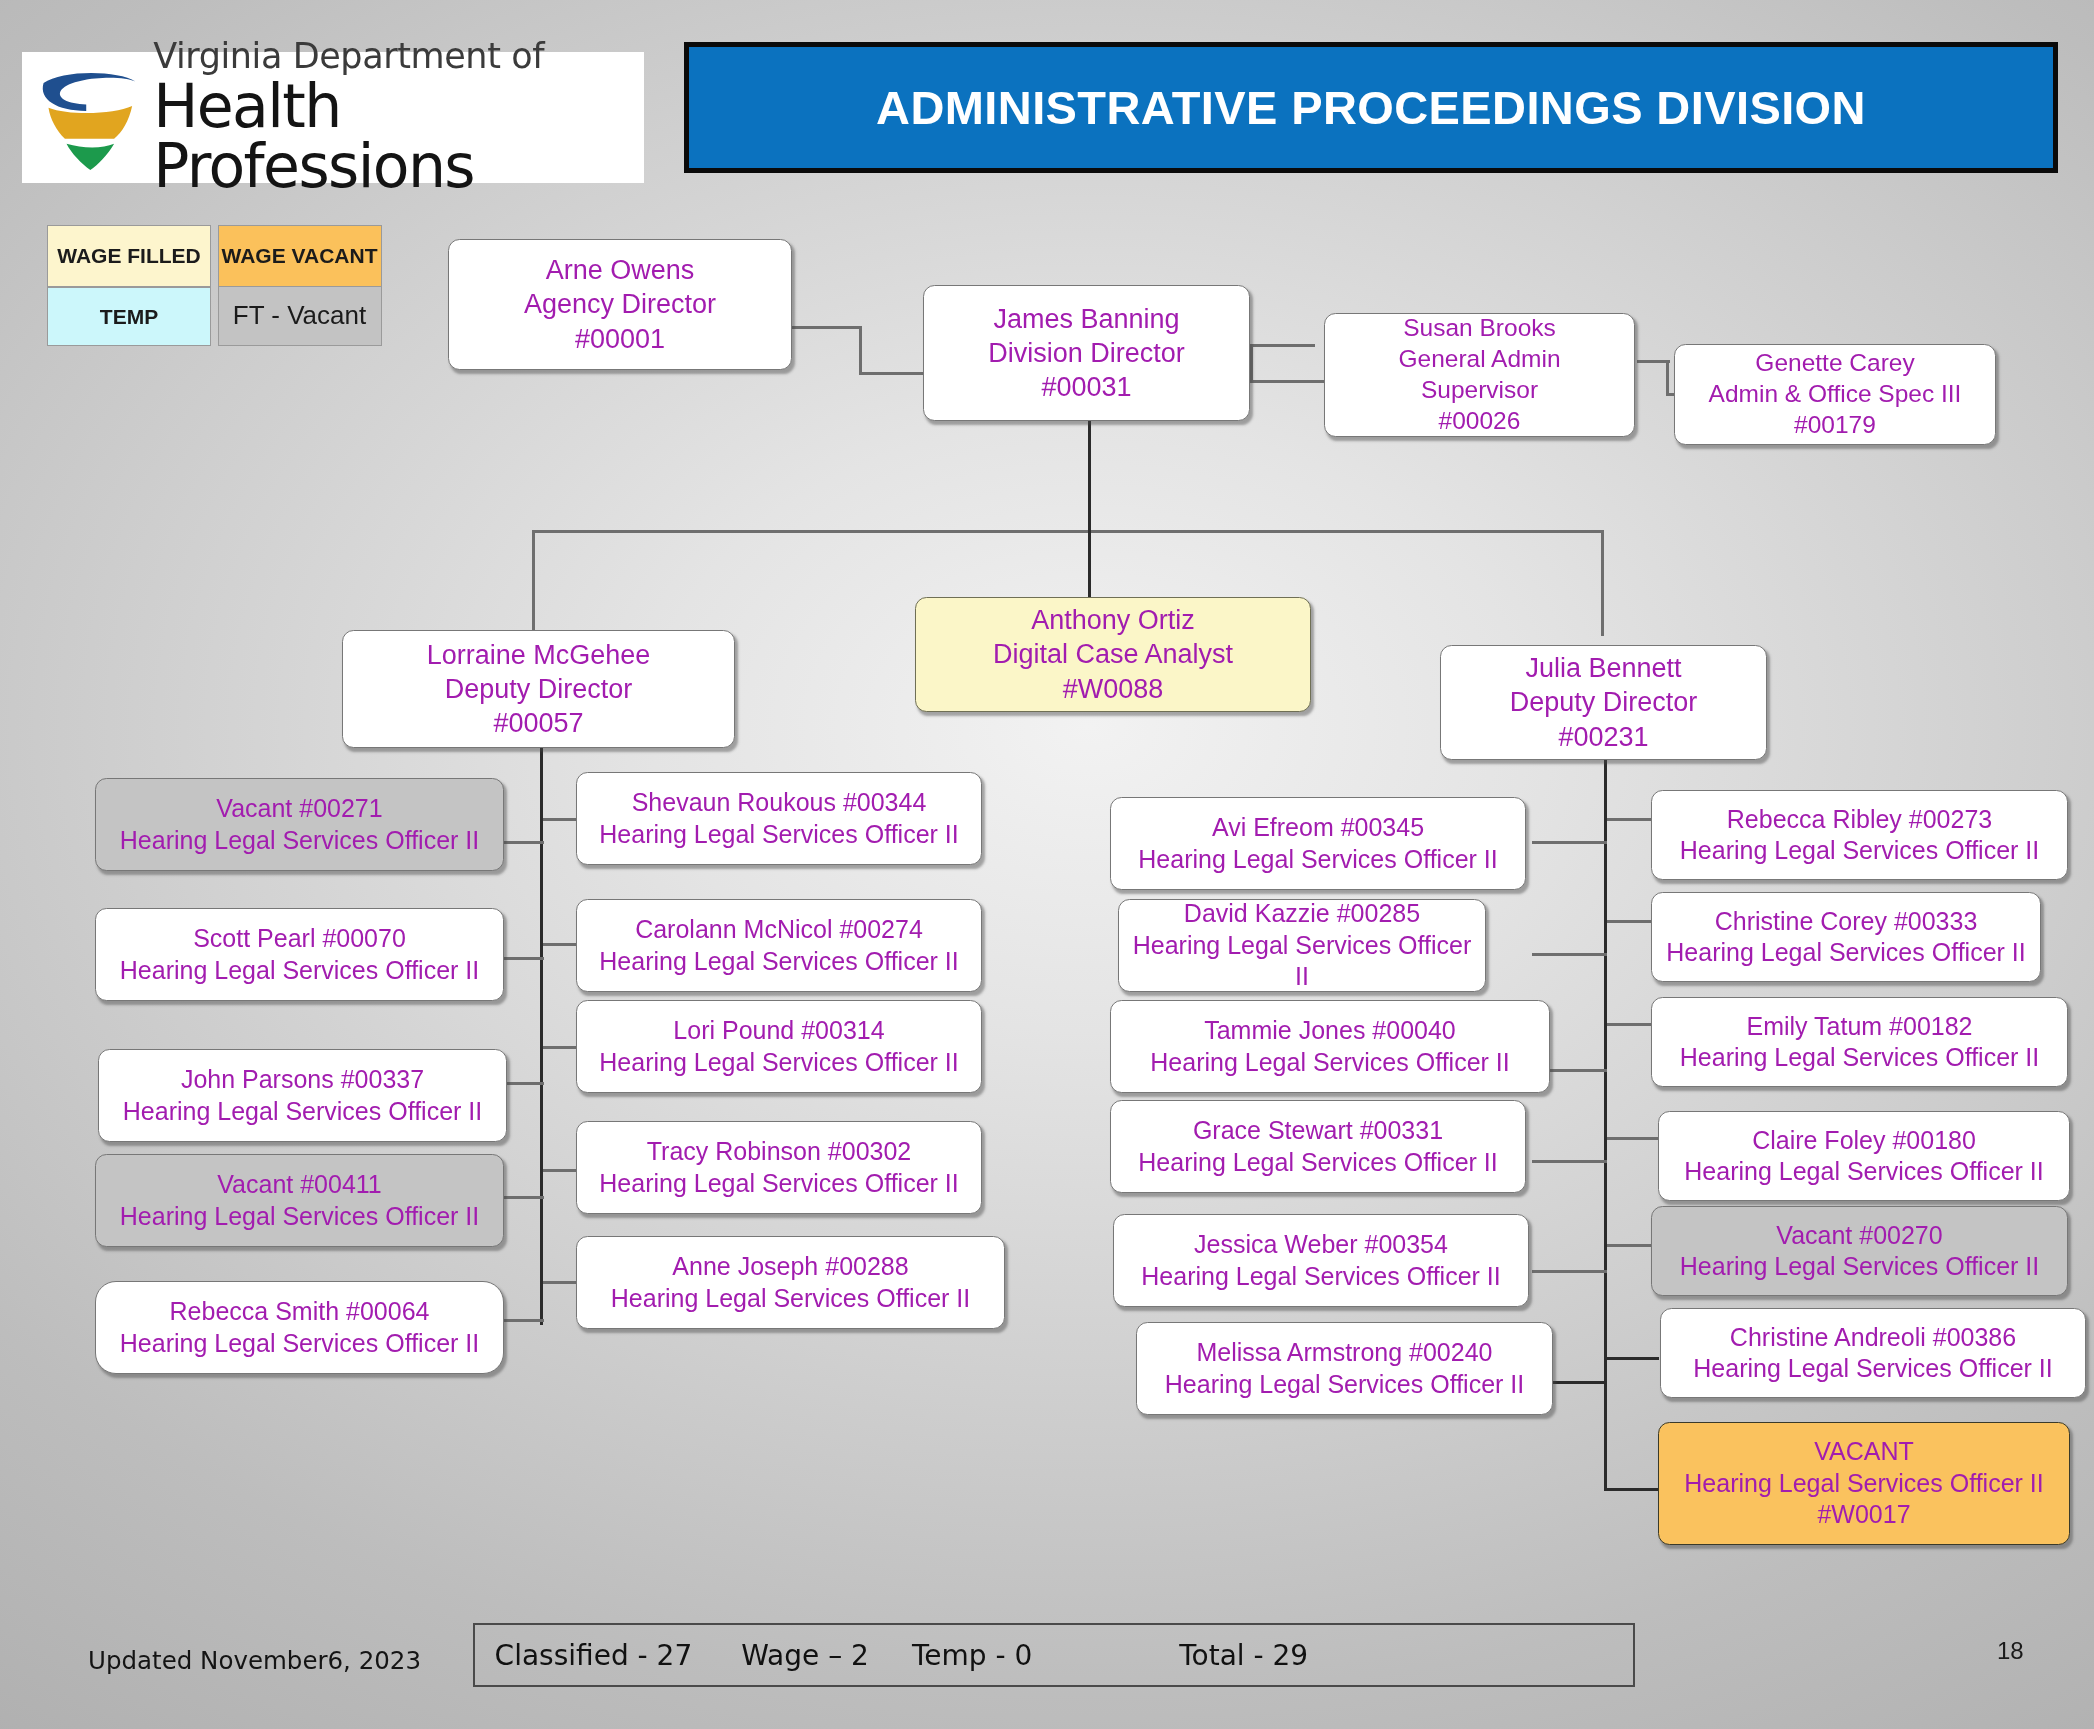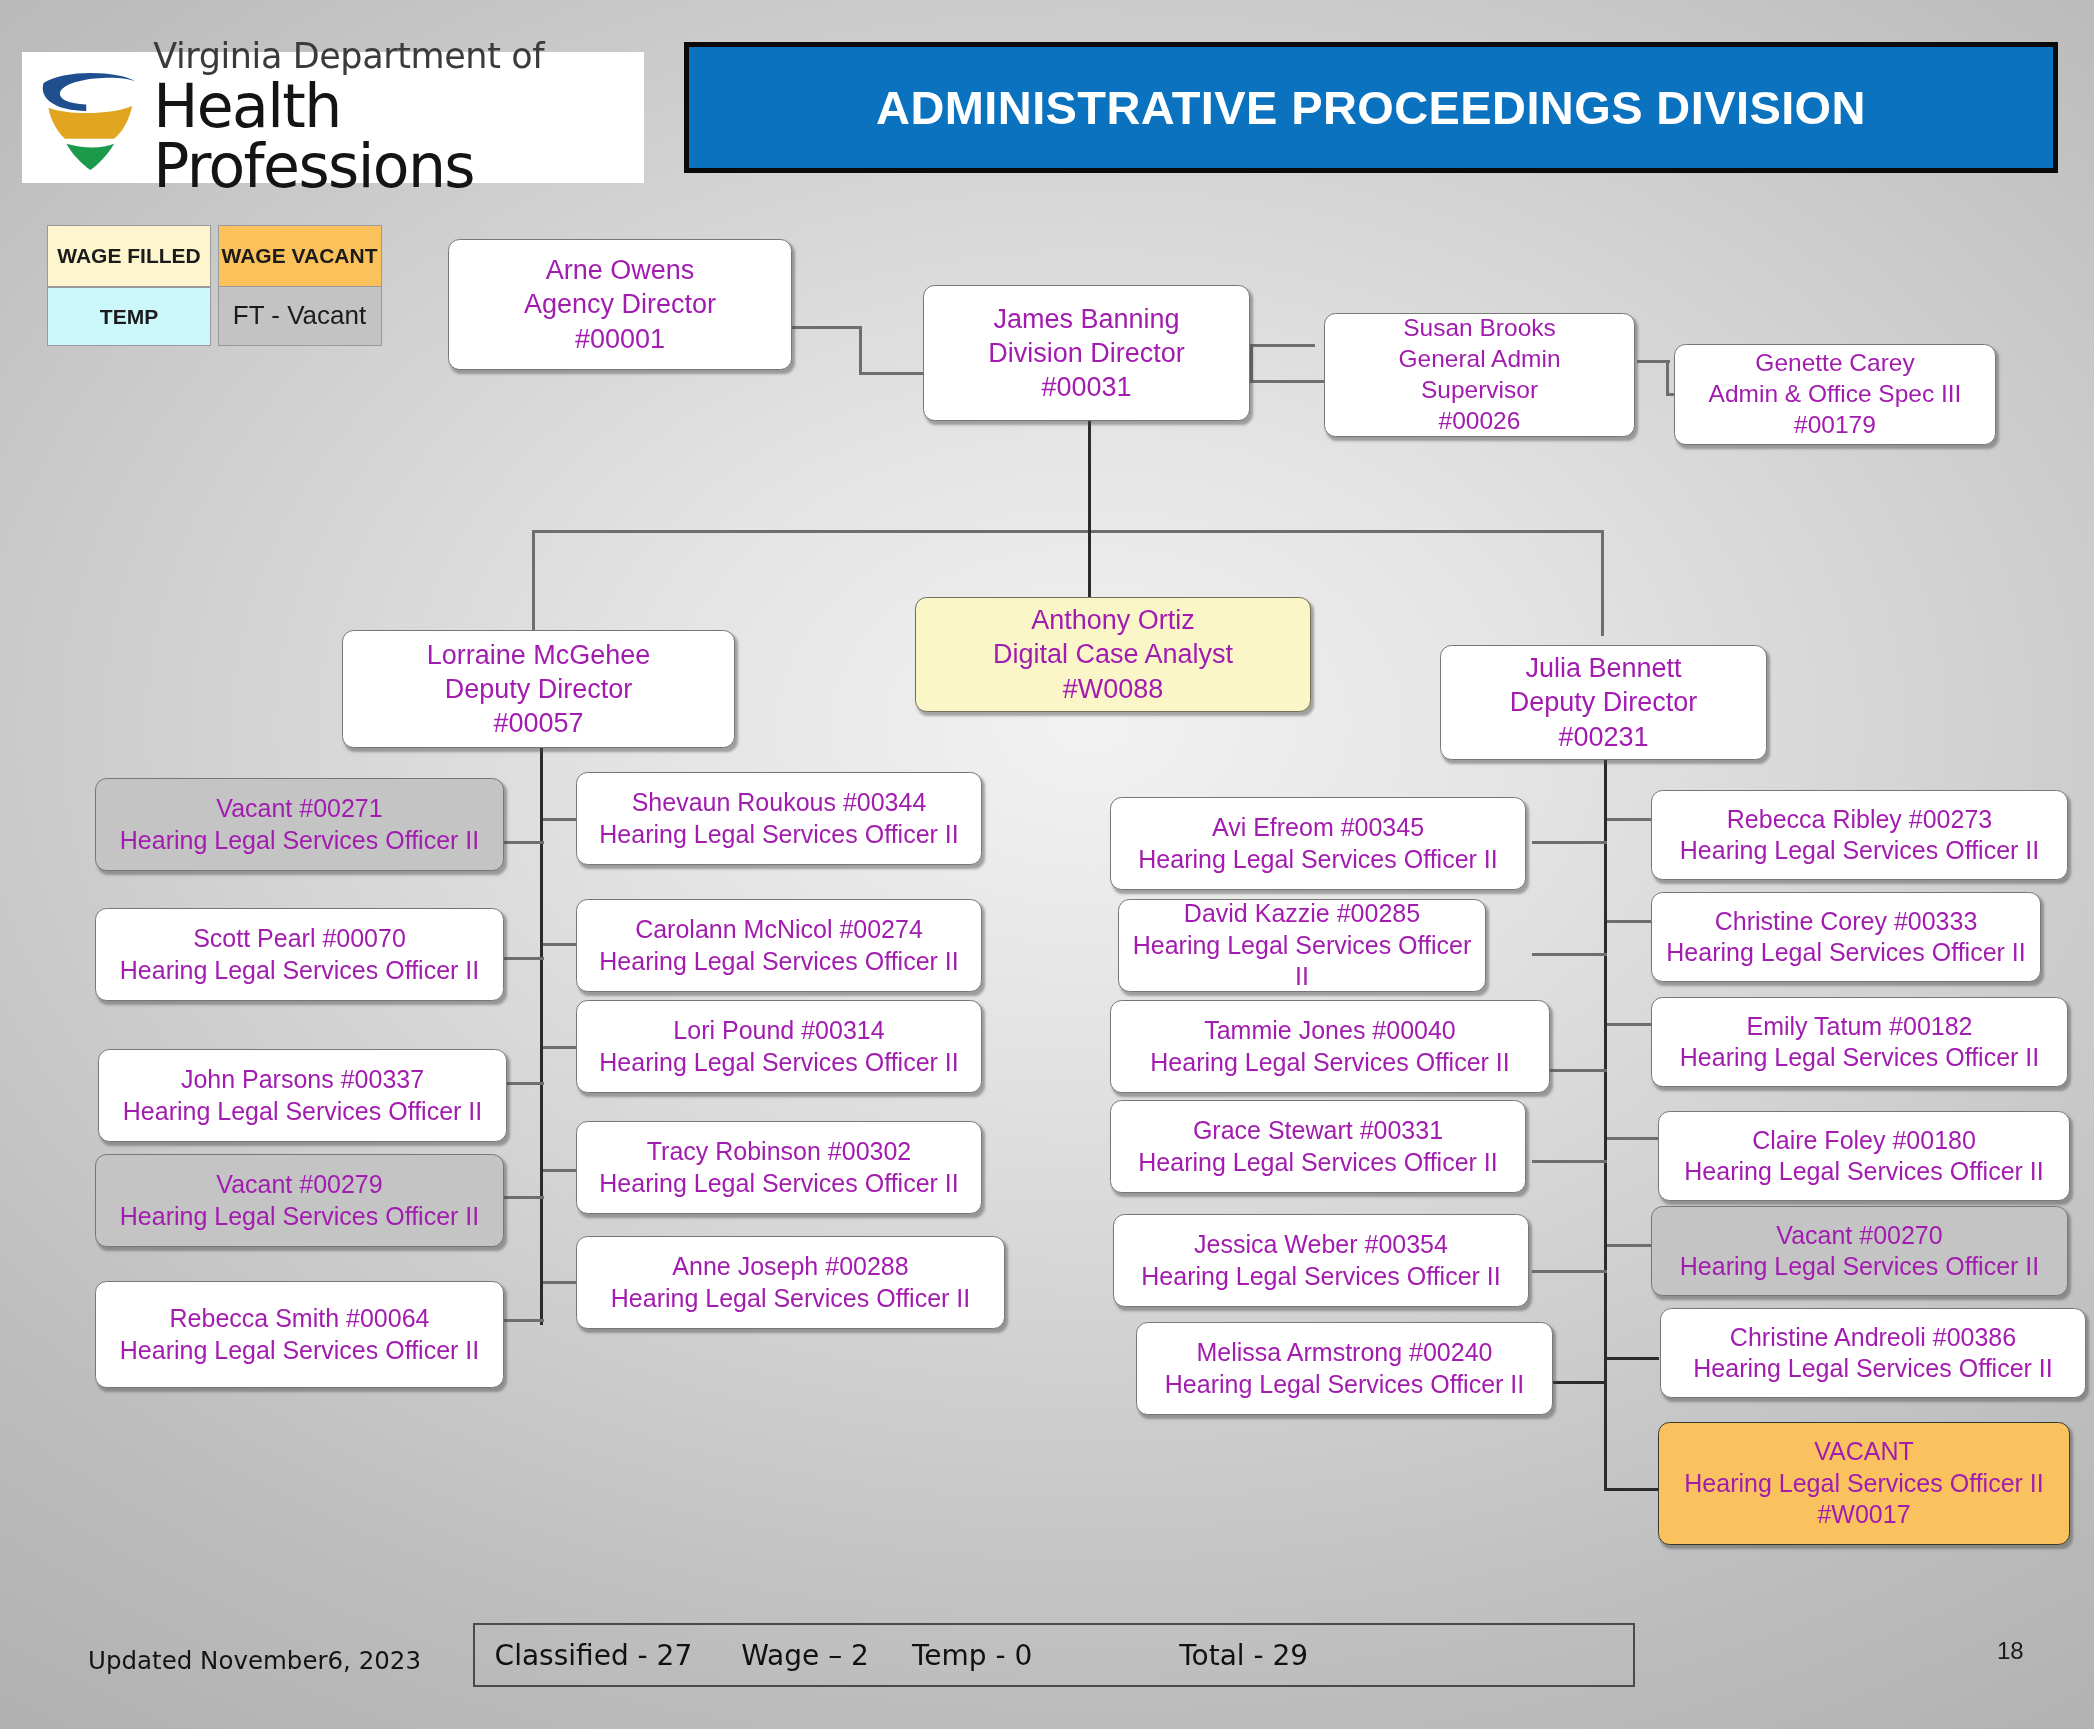--- a/index.html
+++ b/index.html
@@ -206,24 +206,24 @@
   </div>
   <div class="box f31" style="left:95px;top:908px;width:409px;height:93px;">
     <span class="ln1">Scott Pearl #00070</span>
     <span class="ln2">Hearing Legal Services Officer II</span>
   </div>
   <div class="box f31" style="left:98px;top:1049px;width:409px;height:93px;">
     <span class="ln1">John Parsons #00337</span>
     <span class="ln2">Hearing Legal Services Officer II</span>
   </div>
   <div class="box vacant f31" style="left:95px;top:1154px;width:409px;height:93px;">
-    <span class="ln1">Vacant #00279</span>
-    <span class="ln2">Hearing Legal Services Officer II</span>
-  </div>
-  <div class="box f31" style="left:95px;top:1281px;width:409px;height:107px;">
+    <span class="ln1">Vacant #00411</span>
+    <span class="ln2">Hearing Legal Services Officer II</span>
+  </div>
+  <div class="box f31" style="left:95px;top:1281px;width:409px;height:93px;border-radius:21px;">
     <span class="ln1">Rebecca Smith #00064</span>
     <span class="ln2">Hearing Legal Services Officer II</span>
   </div>
 
   <div class="box f31" style="left:576px;top:772px;width:406px;height:93px;">
     <span class="ln1">Shevaun Roukous #00344</span>
     <span class="ln2">Hearing Legal Services Officer II</span>
   </div>
   <div class="box f31" style="left:576px;top:899px;width:406px;height:93px;">
     <span class="ln1">Carolann McNicol #00274</span>

